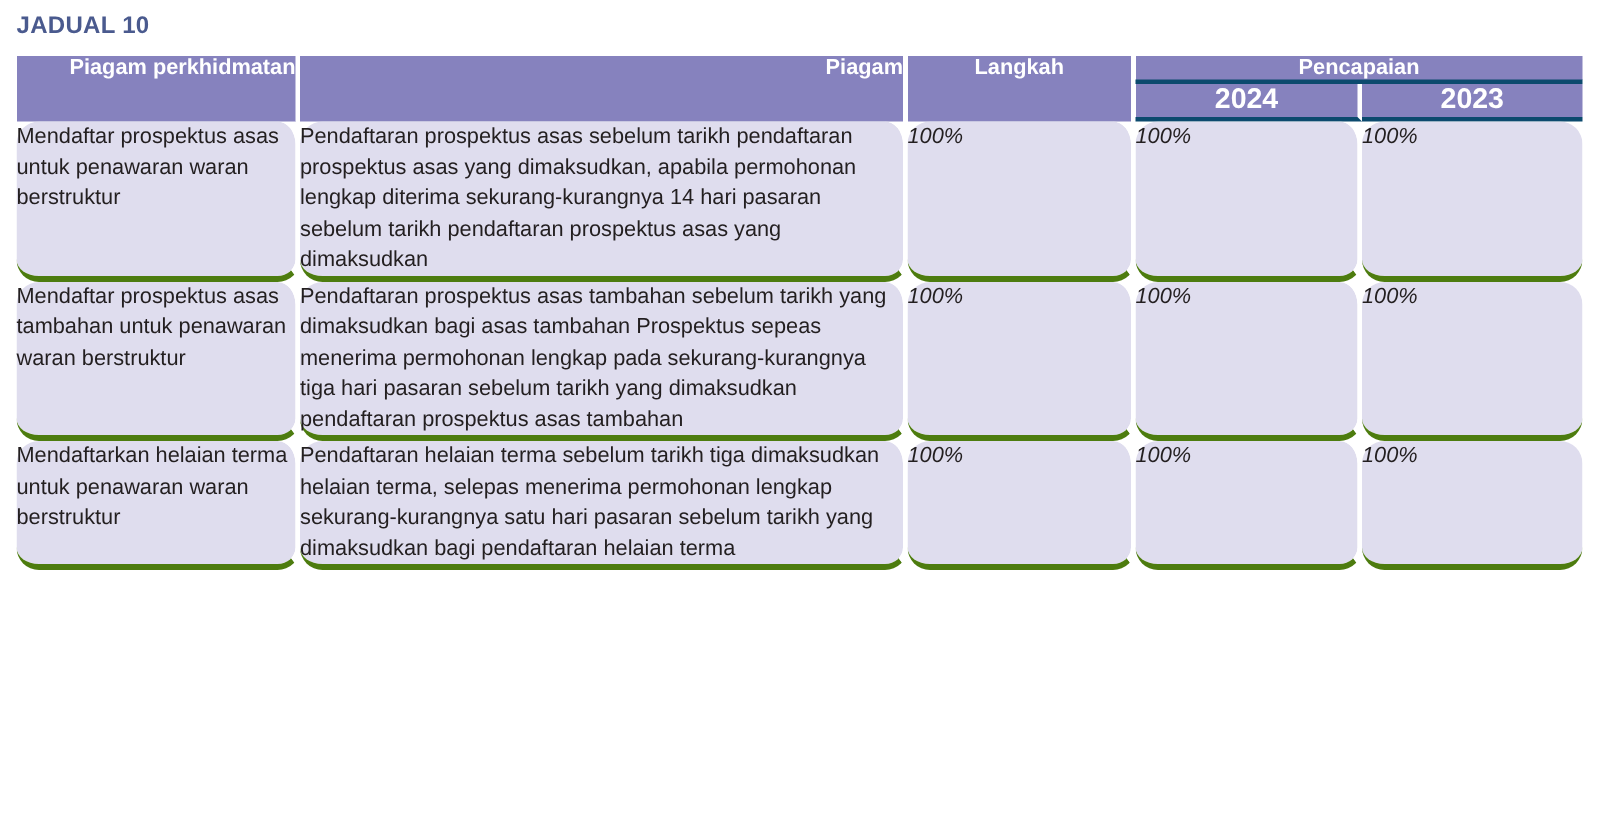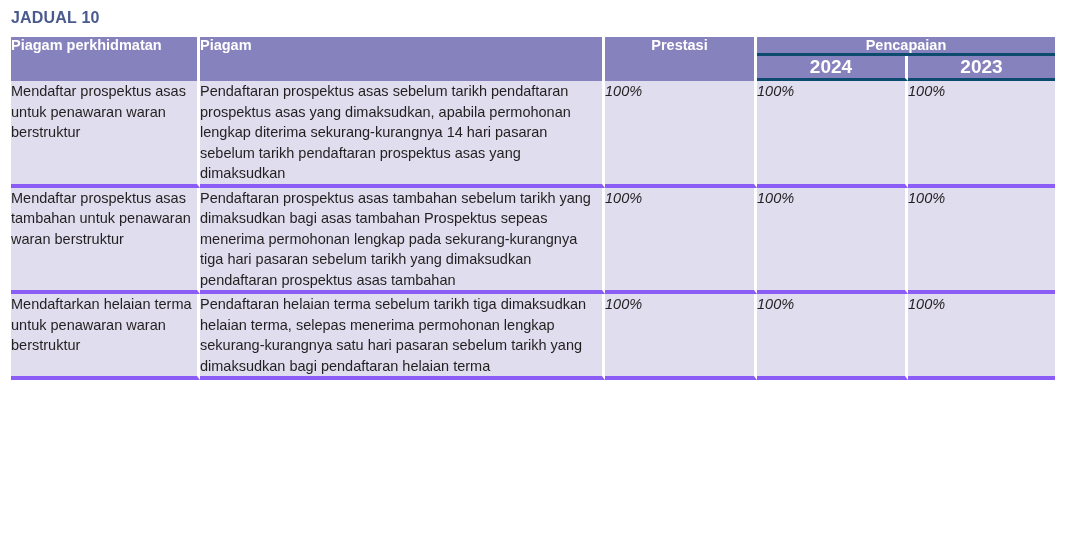--- a/index.html
+++ b/index.html
@@ -68,40 +68,41 @@
     color: #FFFFFF;
     font-family: "Liberation Sans", sans-serif;
     font-size: 14.5px;
     font-weight: bold;
     border-right: 3px solid #FFFFFF;
     border-bottom: 3px solid #0c4a6e;
   }
   .hdr.last-col { border-right: none; }
 
   .hdr-left {
-    text-align: left;
+    text-align: right;
     vertical-align: middle;
     padding: 8px 10px 8px 12px;
   }
   .hdr-center {
     text-align: center;
     vertical-align: middle;
     padding: 8px 6px;
   }
   .hdr-span-bottom { border-bottom: none; }
 
   
   .cell {
     background: #DFDDEE;
     color: #231F20;
     font-family: "Liberation Sans", sans-serif;
     font-size: 14.5px;
     line-height: 20.5px;
     border-right: 3px solid #FFFFFF;
-    border-bottom: 4px solid #8b5cf6;
+    border-bottom: 4px solid #4d7c0f;
+    border-radius: 15px;
   }
   .cell.last-col { border-right: none; }
 
   .cell-charter {
     padding: 11px 8px 16px 12px;
     color: #231F20;
   }
   .cell-step {
     padding: 11px 12px 16px 12px;
     color: #231F20;
@@ -137,21 +138,21 @@
       <col class="c-charter">
       <col class="c-step">
       <col class="c-target">
       <col class="c-2024">
       <col class="c-2023">
     </colgroup>
     <thead>
       <tr>
         <th class="hdr hdr-left hdr-span-bottom" rowspan="2">Piagam perkhidmatan</th>
         <th class="hdr hdr-left hdr-span-bottom" rowspan="2">Piagam</th>
-        <th class="hdr hdr-center hdr-span-bottom" rowspan="2">Prestasi</th>
+        <th class="hdr hdr-center hdr-span-bottom" rowspan="2">Langkah</th>
         <th class="hdr hdr-center last-col" colspan="2">Pencapaian</th>
       </tr>
       <tr class="sub-head-row">
         <th class="hdr hdr-center">2024</th>
         <th class="hdr hdr-center last-col">2023</th>
       </tr>
     </thead>
     <tbody>
       <tr>
         <td class="cell cell-charter">Mendaftar prospektus asas untuk penawaran waran berstruktur</td>

